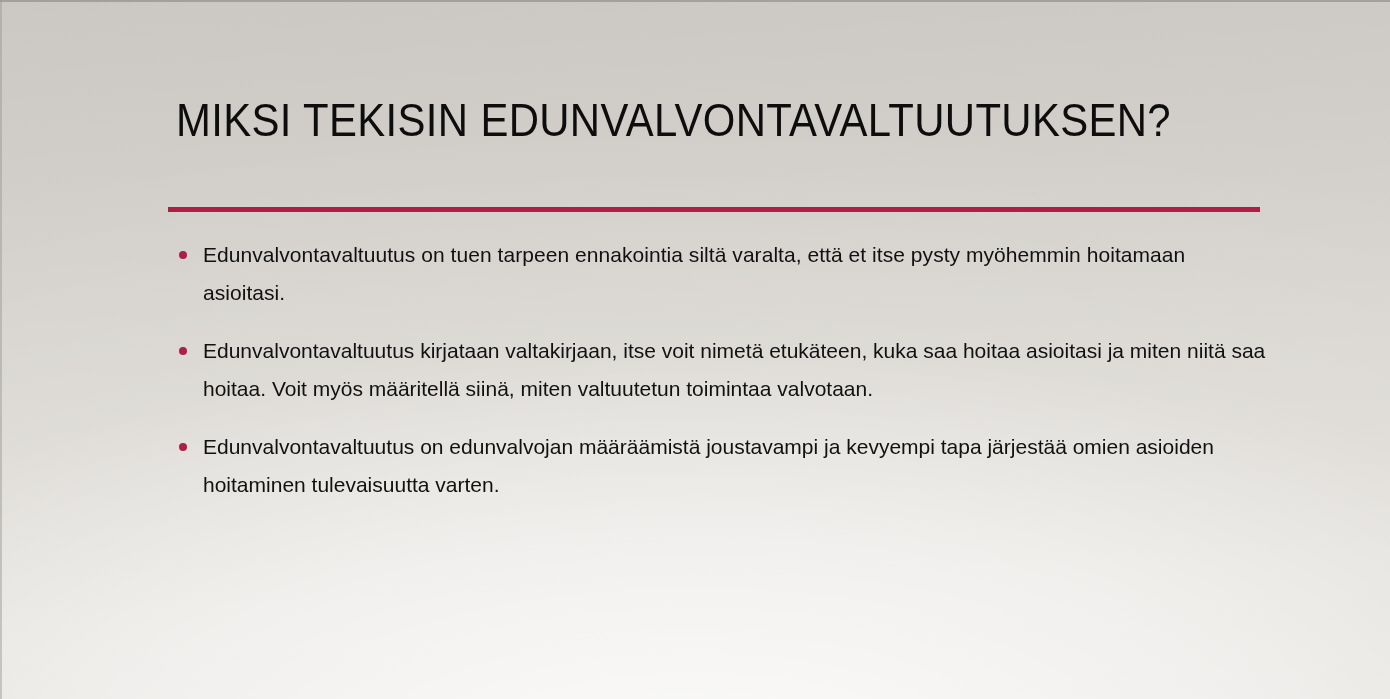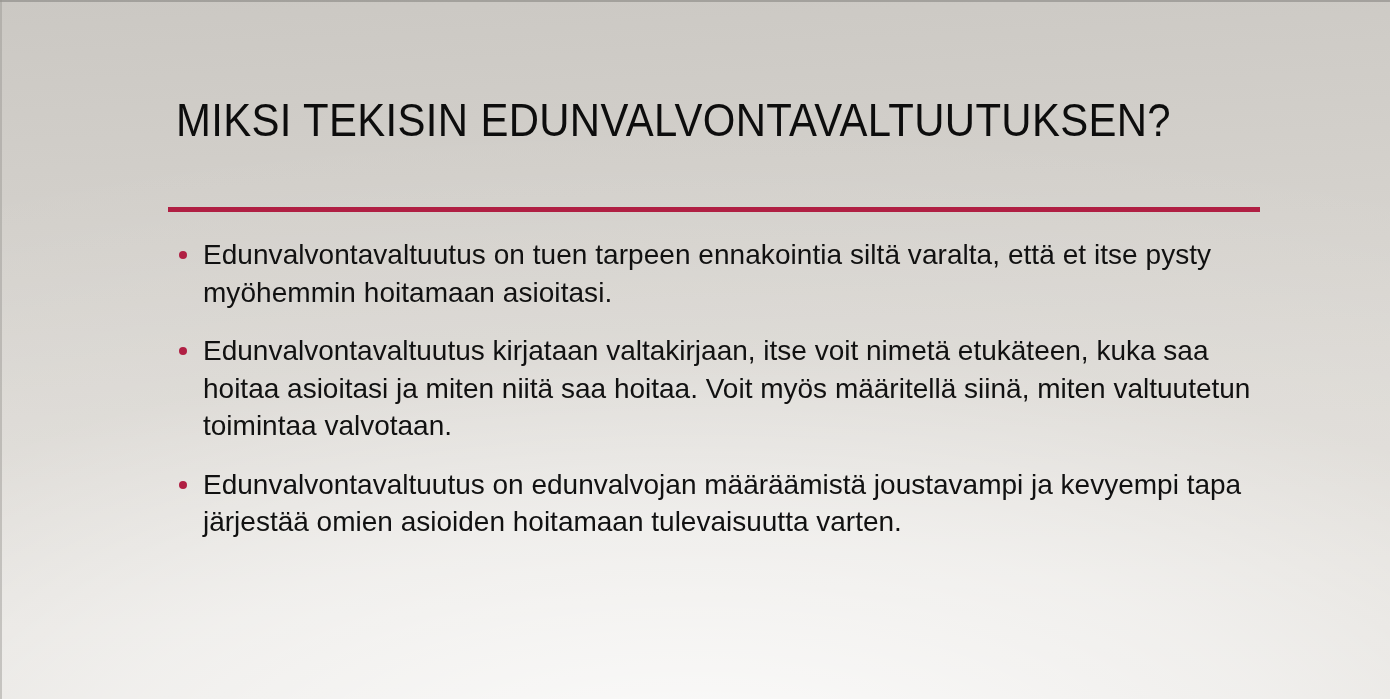--- a/index.html
+++ b/index.html
@@ -77,21 +77,21 @@
     left: 176px;
     top: 236px;
     width: 1090px;
   }
 
   .bullet-row {
     position: relative;
     display: block;
     padding-left: 27px;
     margin: 0 0 21px 0;
-    font-size: 28px;
+    font-size: 21px;
     line-height: 37.5px;
     color: #111111;
     font-family: "Liberation Sans", sans-serif;
   }
   .bullet-row:last-child { margin-bottom: 0; }
 
   .bullet-dot {
     position: absolute;
     left: 3px;
     top: 15px;
@@ -129,17 +129,17 @@
       <span class="bullet-text">Edunvalvontavaltuutus on tuen tarpeen ennakointia siltä varalta, että et itse pysty myöhemmin hoitamaan asioitasi.</span>
     </div>
 
     <div class="bullet-row">
       <span class="bullet-dot"></span>
       <span class="bullet-text">Edunvalvontavaltuutus kirjataan valtakirjaan, itse voit nimetä etukäteen, kuka saa hoitaa asioitasi ja miten niitä saa hoitaa. Voit myös määritellä siinä, miten valtuutetun toimintaa valvotaan.</span>
     </div>
 
     <div class="bullet-row">
       <span class="bullet-dot"></span>
-      <span class="bullet-text">Edunvalvontavaltuutus on edunvalvojan määräämistä joustavampi ja kevyempi tapa järjestää omien asioiden hoitamaan tulevaisuutta varten.</span>
+      <span class="bullet-text">Edunvalvontavaltuutus on edunvalvojan määräämistä joustavampi ja kevyempi tapa järjestää omien asioiden hoitaminen tulevaisuutta varten.</span>
     </div>
 
   </div>
 </div>
 
 </body></html>

